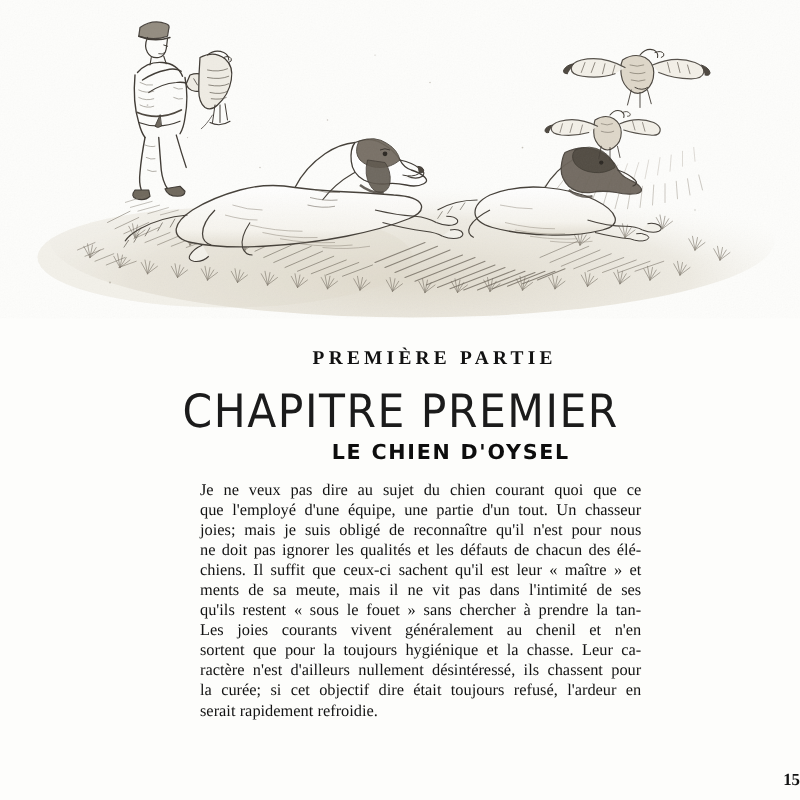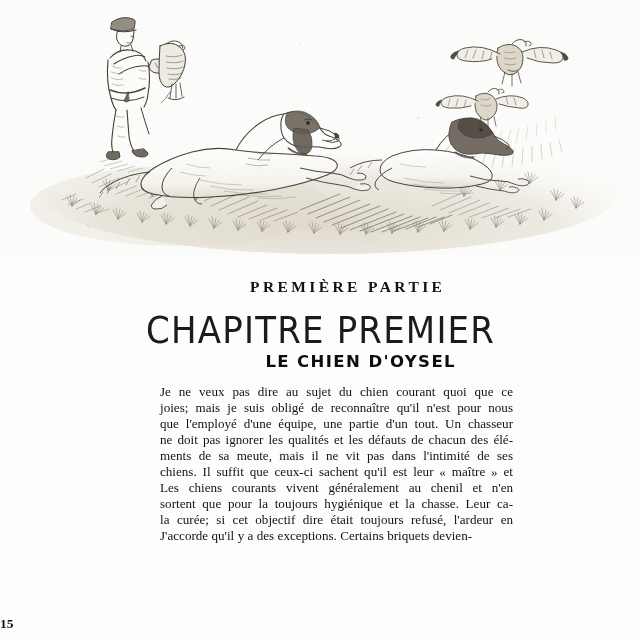--- a/index.html
+++ b/index.html
@@ -100,21 +100,21 @@
     text-align-last: justify;
     white-space: normal;
   }
 
   
   .folio {
     position: absolute;
     left: 0;
     top: 616px;
     width: 640px;
-    text-align: left;
+    text-align: right;
     font-family: "Liberation Serif", serif;
     font-size: 13.5px;
     font-weight: 700;
     color: #131313;
   }
 </style>
 </head>
 <body>
 
 <div class="page">
@@ -536,31 +536,31 @@
 
   <div class="part-title">PREMIÈRE PARTIE</div>
 
   <div class="chapter-title">CHAPITRE PREMIER</div>
 
   <div class="chapter-subtitle">LE CHIEN D'OYSEL</div>
 
   <div class="body-text" id="body-text">
       <p class="para indent">
         <span class="ln just">Je ne veux pas dire au sujet du chien courant quoi que ce</span>
+        <span class="ln just">que l'employé d'une équipe, une partie d'un tout. Un chasseur</span>
         <span class="ln just">joies; mais je suis obligé de reconnaître qu'il n'est pour nous</span>
-        <span class="ln just">que l'employé d'une équipe, une partie d'un tout. Un chasseur</span>
         <span class="ln just">ne doit pas ignorer les qualités et les défauts de chacun des élé-</span>
+        <span class="ln just">chiens. Il suffit que ceux-ci sachent qu'il est leur « maître » et</span>
         <span class="ln just">ments de sa meute, mais il ne vit pas dans l'intimité de ses</span>
-        <span class="ln just">chiens. Il suffit que ceux-ci sachent qu'il est leur « maître » et</span>
+        <span class="ln just">qu'ils restent « sous le fouet » sans chercher à prendre la tan-</span>
       </p>
       <p class="para indent">
-        <span class="ln just">Les chiens courants vivent généralement au chenil et n'en</span>
+        <span class="ln just">Les joies courants vivent généralement au chenil et n'en</span>
         <span class="ln just">sortent que pour la toujours hygiénique et la chasse. Leur ca-</span>
+        <span class="ln just">ractère n'est d'ailleurs nullement désintéressé, ils chassent pour</span>
         <span class="ln just">la curée; si cet objectif dire était toujours refusé, l'ardeur en</span>
-      </p>
-      <p class="para indent">
-        <span class="ln">J'accorde qu'il y a des exceptions. Certains briquets devien-</span>
+        <span class="ln">serait rapidement refroidie.</span>
       </p>
     </div>
 
   <div class="folio">15</div>
 
 </div>
 
 </body></html>

